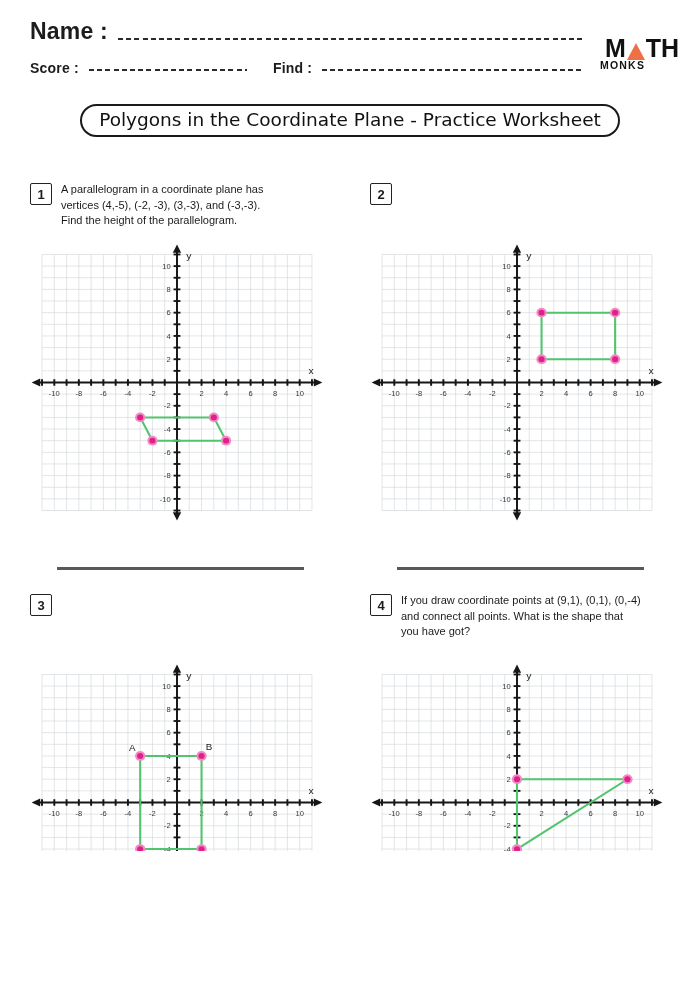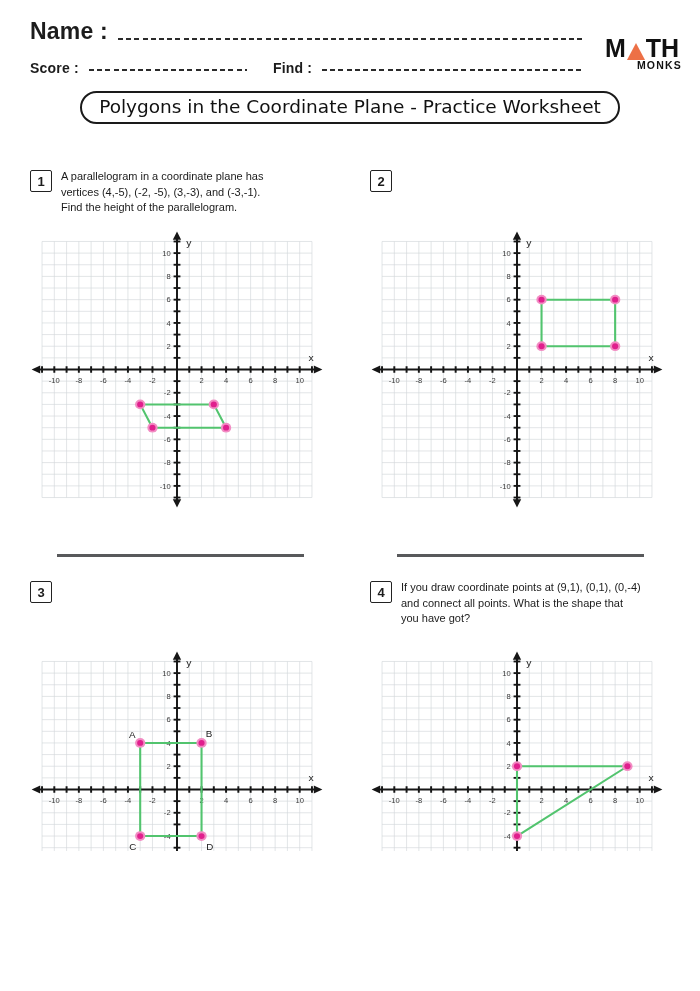--- a/index.html
+++ b/index.html
@@ -15,23 +15,23 @@
           margin:0 2px 5px 10px;}
   .d-name{flex:1;}
   .d-score{width:158px;flex:none;margin-right:26px;}
   .d-date{flex:1;}
   
   .logo{position:absolute;top:36px;right:16px;width:84px;text-align:center;}
   .logo-top{display:flex;align-items:flex-end;justify-content:center;font-weight:700;font-size:25px;
             letter-spacing:0;line-height:1;color:#111;font-family:"Liberation Sans",sans-serif;}
   .logo-tri{width:0;height:0;border-left:9px solid transparent;border-right:9px solid transparent;
             border-bottom:17px solid #ED7046;margin:0 1px 1px 1px;}
-  .logo-bottom{font-weight:700;font-size:10.5px;letter-spacing:1.2px;color:#111;margin-top:-2px;text-align:right;padding-right:2px;}
+  .logo-bottom{font-weight:700;font-size:10.5px;letter-spacing:1.2px;color:#111;margin-top:-2px;text-align:left;padding-right:2px;}
   
-  .title-wrap{display:flex;justify-content:center;margin-top:15px;align-items:center;}
+  .title-wrap{display:flex;justify-content:center;margin-top:28px;align-items:center;}
   .title-pill{border:2.5px solid #1a1a1a;border-radius:17px;padding:3px 17px 5px 17px;
               font-family:"DejaVu Sans",sans-serif;font-size:18.5px;font-weight:400;color:#111;white-space:nowrap;}
   
   .problems{display:grid;grid-template-columns:300px 300px;column-gap:40px;row-gap:23px;margin-top:45px;}
   .qrow{display:flex;align-items:flex-start;height:62px;}
   .qrow.tall{height:71px;}
   .numbox{width:20px;height:20px;border:1.6px solid #222;border-radius:2px;flex:none;
           display:flex;align-items:center;justify-content:center;font-weight:700;font-size:13px;
           margin-right:9px;margin-top:1px;}
   .qtext{font-size:11px;line-height:1.42;white-space:pre;color:#1b1b1b;letter-spacing:0;}
@@ -67,21 +67,21 @@
   <div class="title-wrap">
     <div class="title-pill">Polygons in the Coordinate Plane - Practice Worksheet</div>
   </div>
 
   <div class="problems">
 
     <div class="cell">
       <div class="qrow">
         <div class="numbox">1</div>
         <div class="qtext">A parallelogram in a coordinate plane has
-vertices (4,-5), (-2, -5), (3,-3), and (-3,-1).
+vertices (4,-5), (-2, -3), (3,-3), and (-3,-3).
 Find the height of the parallelogram.</div>
       </div>
       <svg class="graph" viewBox="-11.9 -11.9 23.8 23.8" preserveAspectRatio="none">
           <line x1="-11" y1="-11" x2="-11" y2="11" stroke="#D3D7DB" stroke-width="0.055"></line>
           <line x1="-11" y1="-11" x2="11" y2="-11" stroke="#D3D7DB" stroke-width="0.055"></line>
           <line x1="-10" y1="-11" x2="-10" y2="11" stroke="#D3D7DB" stroke-width="0.055"></line>
           <line x1="-11" y1="-10" x2="11" y2="-10" stroke="#D3D7DB" stroke-width="0.055"></line>
           <line x1="-9" y1="-11" x2="-9" y2="11" stroke="#D3D7DB" stroke-width="0.055"></line>
           <line x1="-11" y1="-9" x2="11" y2="-9" stroke="#D3D7DB" stroke-width="0.055"></line>
           <line x1="-8" y1="-11" x2="-8" y2="11" stroke="#D3D7DB" stroke-width="0.055"></line>

